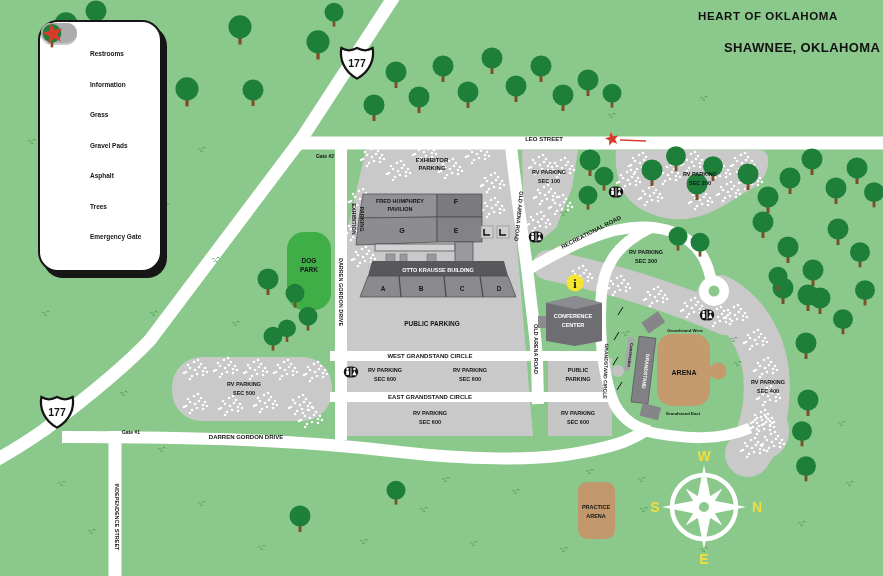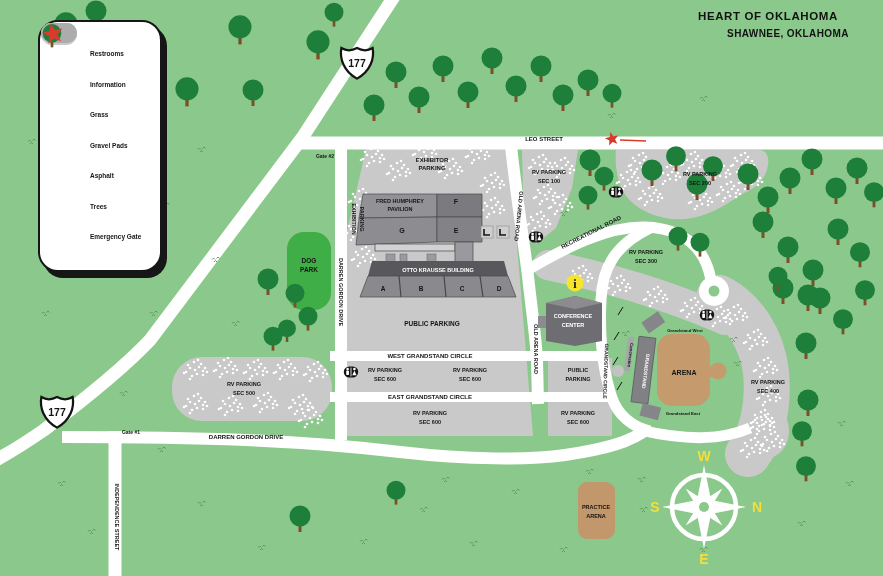--- a/index.html
+++ b/index.html
@@ -28,21 +28,21 @@
   .lico{width:40px;display:flex;justify-content:center;flex:0 0 40px;}
   .llab{font-size:6.5px;font-weight:700;color:#161616;line-height:1.25;}
 
   
   .title{position:absolute;left:698px;top:10px;width:128px;text-align:center;color:#121212;z-index:5;}
   .kicker{font-size:11.5px;font-weight:800;letter-spacing:.6px;white-space:nowrap;}
   .expo-wrap{position:relative;height:54px;transform:translateX(26px);}
   .expo{display:inline-block;font-size:57px;line-height:.92;font-weight:900;letter-spacing:-3px;
         transform:scaleX(.58);transform-origin:center top;}
   .heart{position:absolute;left:50%;top:26px;margin-left:-6px;color:#D83B2B;font-size:15px;}
-  .city{font-size:10px;font-weight:800;letter-spacing:.4px;transform:translateX(26px);margin-top:6px;white-space:nowrap;}
+  .city{font-size:13px;font-weight:800;letter-spacing:.4px;transform:translateX(26px);margin-top:18px;white-space:nowrap;}
 </style>
 </head>
 <body>
 
 <div class="stage">
 
 <svg width="883" height="576" viewBox="0 0 883 576">
   <defs>
     <g id="sym-wc">
       <rect x="-8.5" y="-6.5" width="17" height="13" rx="6.5" fill="#141414"></rect>

